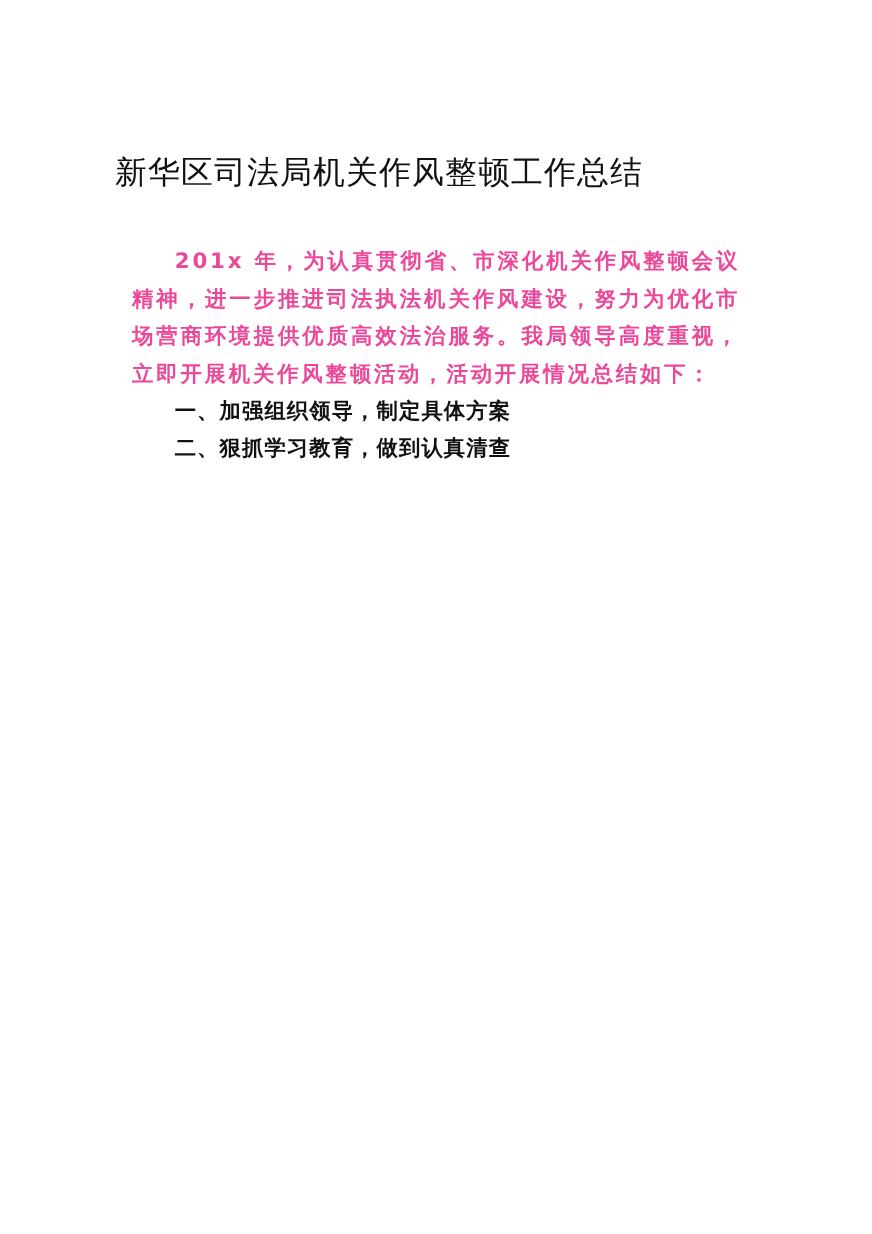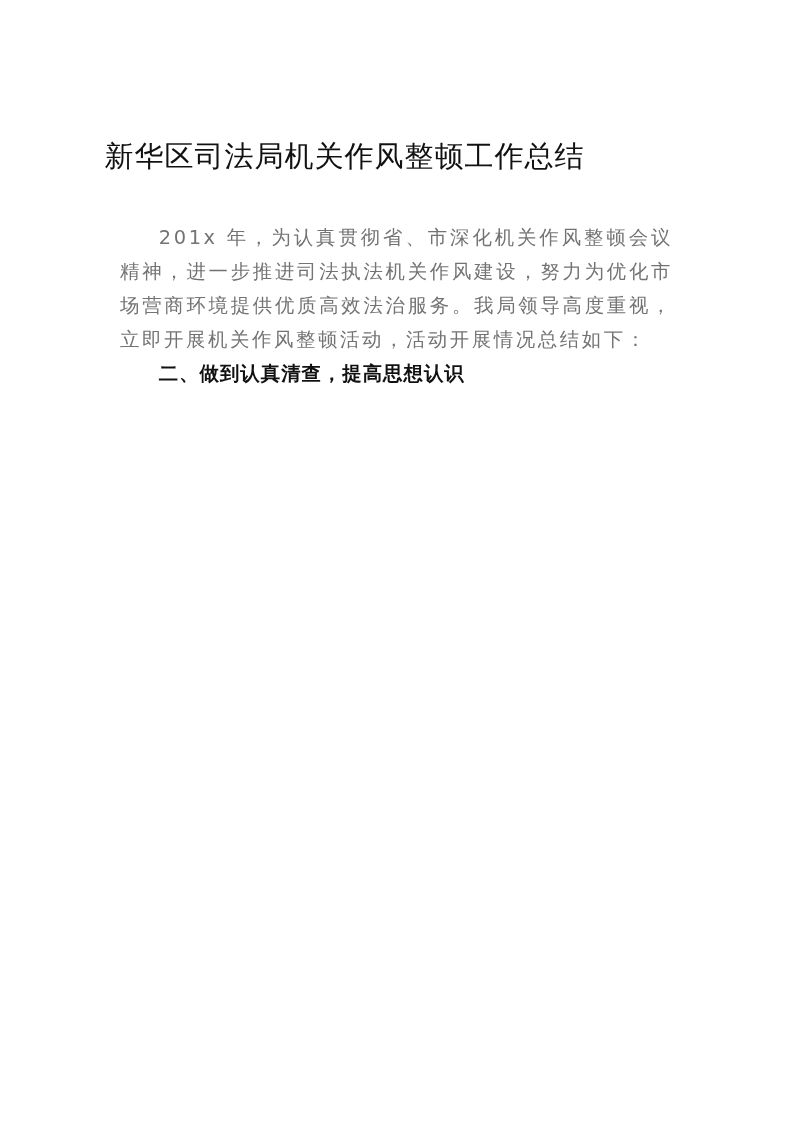--- a/index.html
+++ b/index.html
@@ -15,35 +15,36 @@
     letter-spacing: 1px; line-height: 40px; margin: 0;
     font-family: "DejaVu Sans", "Liberation Sans", sans-serif;
     color: #111;
   }
   .body {
     position: absolute; top: 221px; left: 120px; width: 553px;
   }
   .para {
     margin: 0; font-size: 19.4px; line-height: 34px;
     text-indent: 2em; text-align: justify; text-justify: inter-ideograph;
-    letter-spacing: 2.6px; color: #737373;
+    letter-spacing: 2.6px; color: #ec4899;
     font-family: "DejaVu Sans", "Liberation Sans", sans-serif;
-    font-weight: 400;
+    font-weight: 700;
   }
   .heading {
     margin: 0; font-size: 19.4px; line-height: 34px;
     text-indent: 2em; font-weight: bold; letter-spacing: 1px; color: #111;
     font-family: "DejaVu Sans", "Liberation Sans", sans-serif;
   }
 </style>
 </head>
 <body>
 
 <div class="page">
   <h1 class="title">新华区司法局机关作风整顿工作总结</h1>
 
   <div class="body">
     <p class="para">201x 年，为认真贯彻省、市深化机关作风整顿会议精神，进一步推进司法执法机关作风建设，努力为优化市场营商环境提供优质高效法治服务。我局领导高度重视，立即开展机关作风整顿活动，活动开展情况总结如下：</p>
 
+    <p class="heading">一、加强组织领导，制定具体方案</p>
 
-    <p class="heading">二、做到认真清查，提高思想认识</p>
+    <p class="heading">二、狠抓学习教育，做到认真清查</p>
   </div>
 </div>
 
 </body></html>

